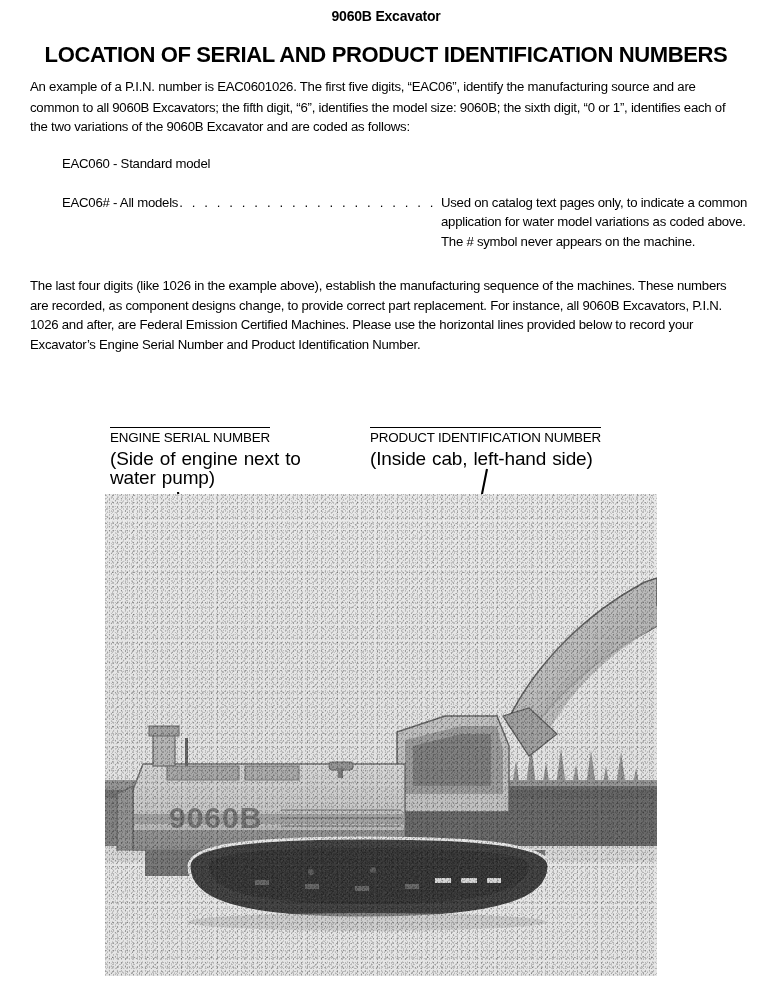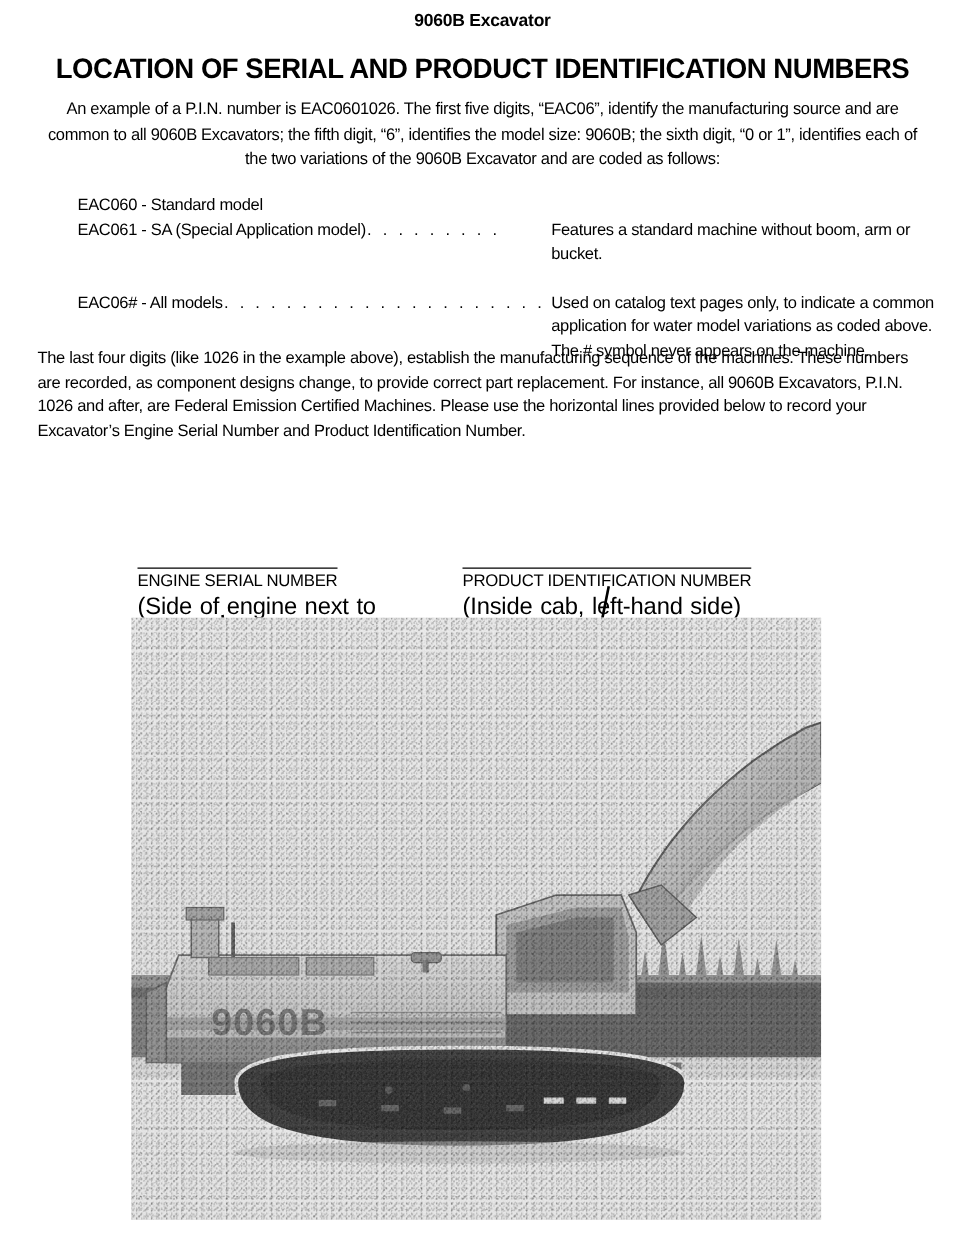--- a/index.html
+++ b/index.html
@@ -48,21 +48,21 @@
   }
 
   
   .intro-para {
     position: absolute;
     top: 77px;
     left: 30px;
     width: 712px;
     font-size: 13.2px;
     line-height: 19.5px;
-    text-align: center;
+    text-align: left;
     letter-spacing: -0.25px;
     transform: scaleY(1.02);
     transform-origin: top left;
   }
 
   .model-list {
     position: absolute;
     top: 144px;
     left: 62px;
     width: 690px;
@@ -108,21 +108,20 @@
     line-height: 19.5px;
     letter-spacing: -0.25px;
   }
 
   
   .callout {
     position: absolute;
     font-size: 13.2px;
     line-height: 18.5px;
     letter-spacing: -0.15px;
-    margin-top: 27px;
   }
   .callout .c-title {
     font-size: 13.4px;
     border-top: 1.4px solid #000;
     padding-top: 1px;
     display: inline-block;
     white-space: nowrap;
     letter-spacing: -0.2px;
   }
   .callout .c-sub {
@@ -189,25 +188,20 @@
   <div class="intro-para">An example of a P.I.N. number is EAC0601026. The first five digits, “EAC06”, identify the manufacturing source and are common to all 9060B Excavators; the fifth digit, “6”, identifies the model size: 9060B; the sixth digit, “0 or 1”, identifies each of the two variations of the 9060B Excavator and are coded as follows:</div>
 
   <div class="model-list">
 
     <div class="model-row no-leader">
       <span class="m-code">EAC060 - Standard model</span>
       <span class="m-leader"></span>
       <span class="m-desc"></span>
     </div>
 
-    <div class="model-row">
-      <span class="m-code">EAC061 - SA (Special Application model)</span>
-      <span class="m-leader">. . . . . . . . .</span>
-      <span class="m-desc">Features a standard machine without boom, arm or bucket.</span>
-    </div>
 
     <div class="model-gap"></div>
 
     <div class="model-row wide">
       <span class="m-code">EAC06# - All models</span>
       <span class="m-leader">. . . . . . . . . . . . . . . . . . . . . . . . . . .</span>
       <span class="m-desc">Used on catalog text pages only, to indicate a common application for water model variations as coded above. The # symbol never appears on the machine.</span>
     </div>
 
   </div>

